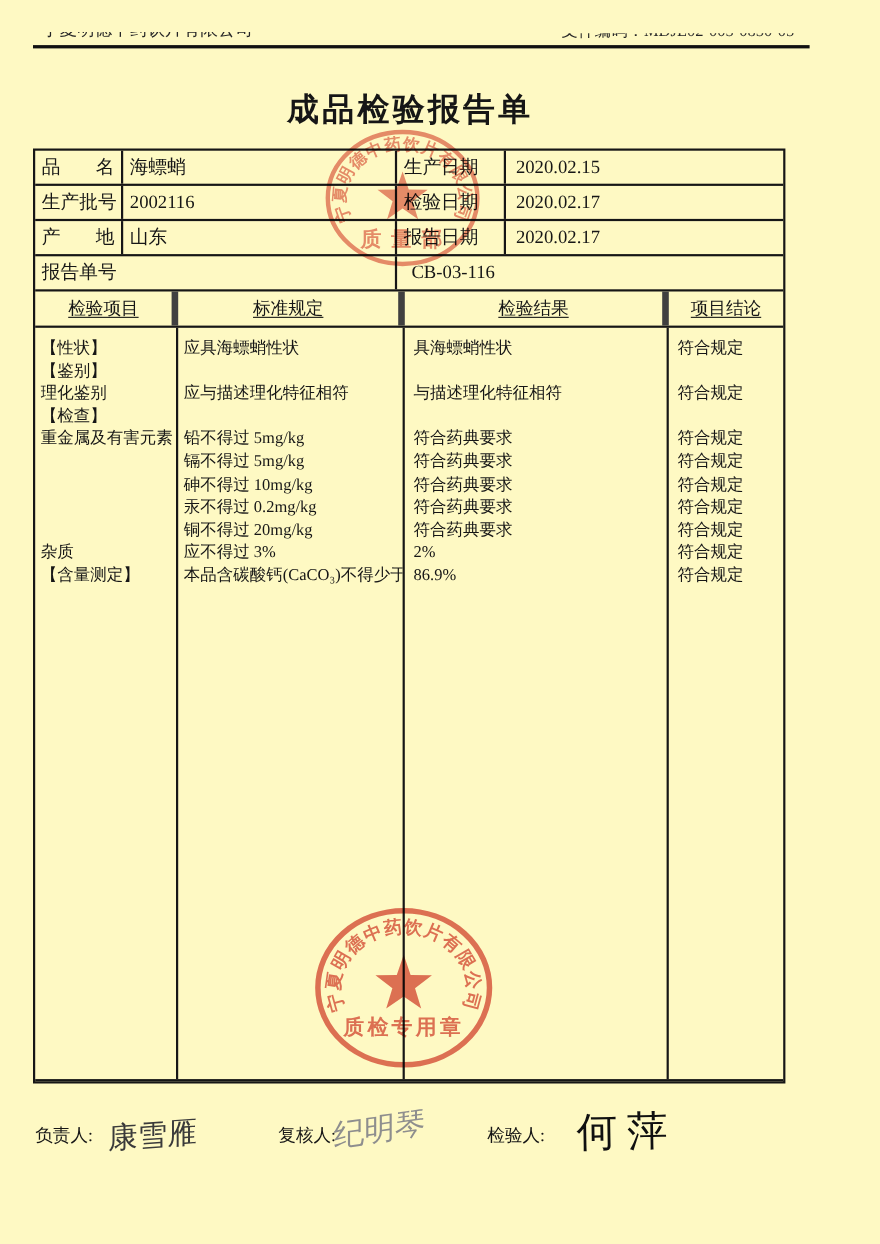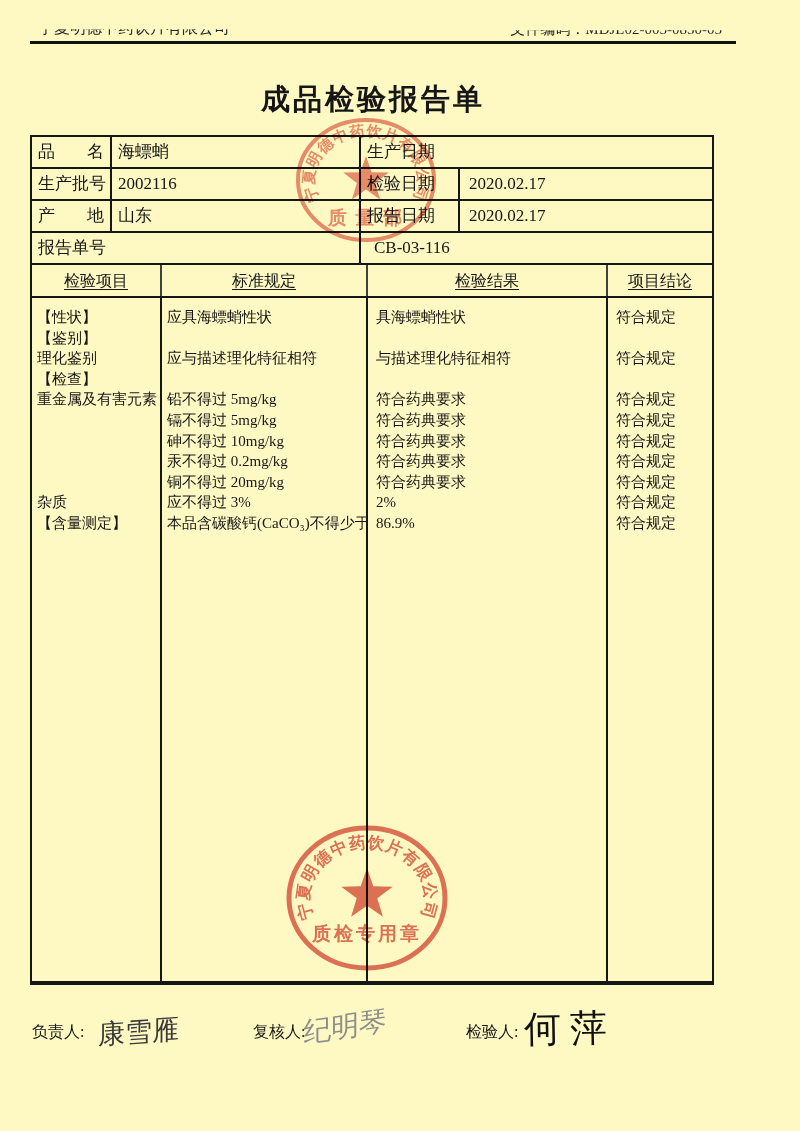--- a/index.html
+++ b/index.html
@@ -27,21 +27,21 @@
   .hrow{height:33px;border-bottom:2px solid #161616;display:grid;
         grid-template-columns:130px 206px 240px 1fr;}
   .body{height:685px;border-bottom:2px solid #161616;display:grid;
         grid-template-columns:130px 206px 240px 1fr;}
   .crow{height:25px;display:flex;align-items:center;padding-left:8px;font-size:16px;}
   .ic{border-right:2px solid #161616;font-size:17px;line-height:30px;
       padding:0 6px;white-space:nowrap;overflow:hidden;}
   .ic:last-child{border-right:none;}
   .jlabel{text-align:justify;text-align-last:justify;}
   .vpad{padding-left:9px;}
-  .hc{border-right:2px solid #404040;font-size:16px;line-height:31px;text-align:center;}
+  .hc{border-right:6px solid #404040;font-size:16px;line-height:31px;text-align:center;}
   .hc:last-child{border-right:none;}
   .hc span{text-decoration:underline;text-underline-offset:3px;}
   .bcol{border-right:2px solid #161616;padding-top:9px;overflow:hidden;}
   .bcol:last-child{border-right:none;}
   .bline{height:20.6px;line-height:20.6px;font-size:15px;white-space:nowrap;
          overflow:hidden;padding-left:5px;}
   .col-result .bline,.col-conclusion .bline{padding-left:8px;}
   
   .stamp{position:absolute;mix-blend-mode:multiply;opacity:.82;}
   .stamp text{font-family:"Liberation Serif","DejaVu Serif",serif;font-weight:bold;}
@@ -64,20 +64,21 @@
   <div class="hdr-rule"></div>
 
   <h1 class="title">成品检验报告单</h1>
 
   <div class="doc-table">
 
     <div class="irow">
       <div class="ic jlabel">品名</div>
       <div class="ic">海螵蛸</div>
       <div class="ic">生产日期</div>
+      <div class="ic vpad">2020.02.15</div>
     </div>
 
     <div class="irow">
       <div class="ic jlabel">生产批号</div>
       <div class="ic">2002116</div>
       <div class="ic">检验日期</div>
       <div class="ic vpad">2020.02.17</div>
     </div>
 
     <div class="irow">
@@ -178,16 +179,16 @@
     <polygon fill="#d6544a" points="90,50 96.3,68.3 115.7,68.7 100.3,80.3 105.9,98.8 90,87.8 74.1,98.8 79.7,80.3 64.3,68.7 83.7,68.3"></polygon>
     <text x="90" y="122" font-size="19" fill="#d6544a" text-anchor="middle" letter-spacing="3">质检专用章</text>
   </svg>
 
   <div class="sig-label" style="left:32px;top:1022px;">负责人:</div>
   <div class="sig sig-resp">康雪雁</div>
 
   <div class="sig-label" style="left:253px;top:1022px;">复核人:</div>
   <div class="sig sig-rev">纪明琴</div>
 
-  <div class="sig-label" style="left:466px;top:1022px;">检验人:</div>
+  <div class="sig-label" style="left:443px;top:1022px;">检验人:</div>
   <div class="sig sig-insp">何萍</div>
 
 </div>
 
 </body></html>

